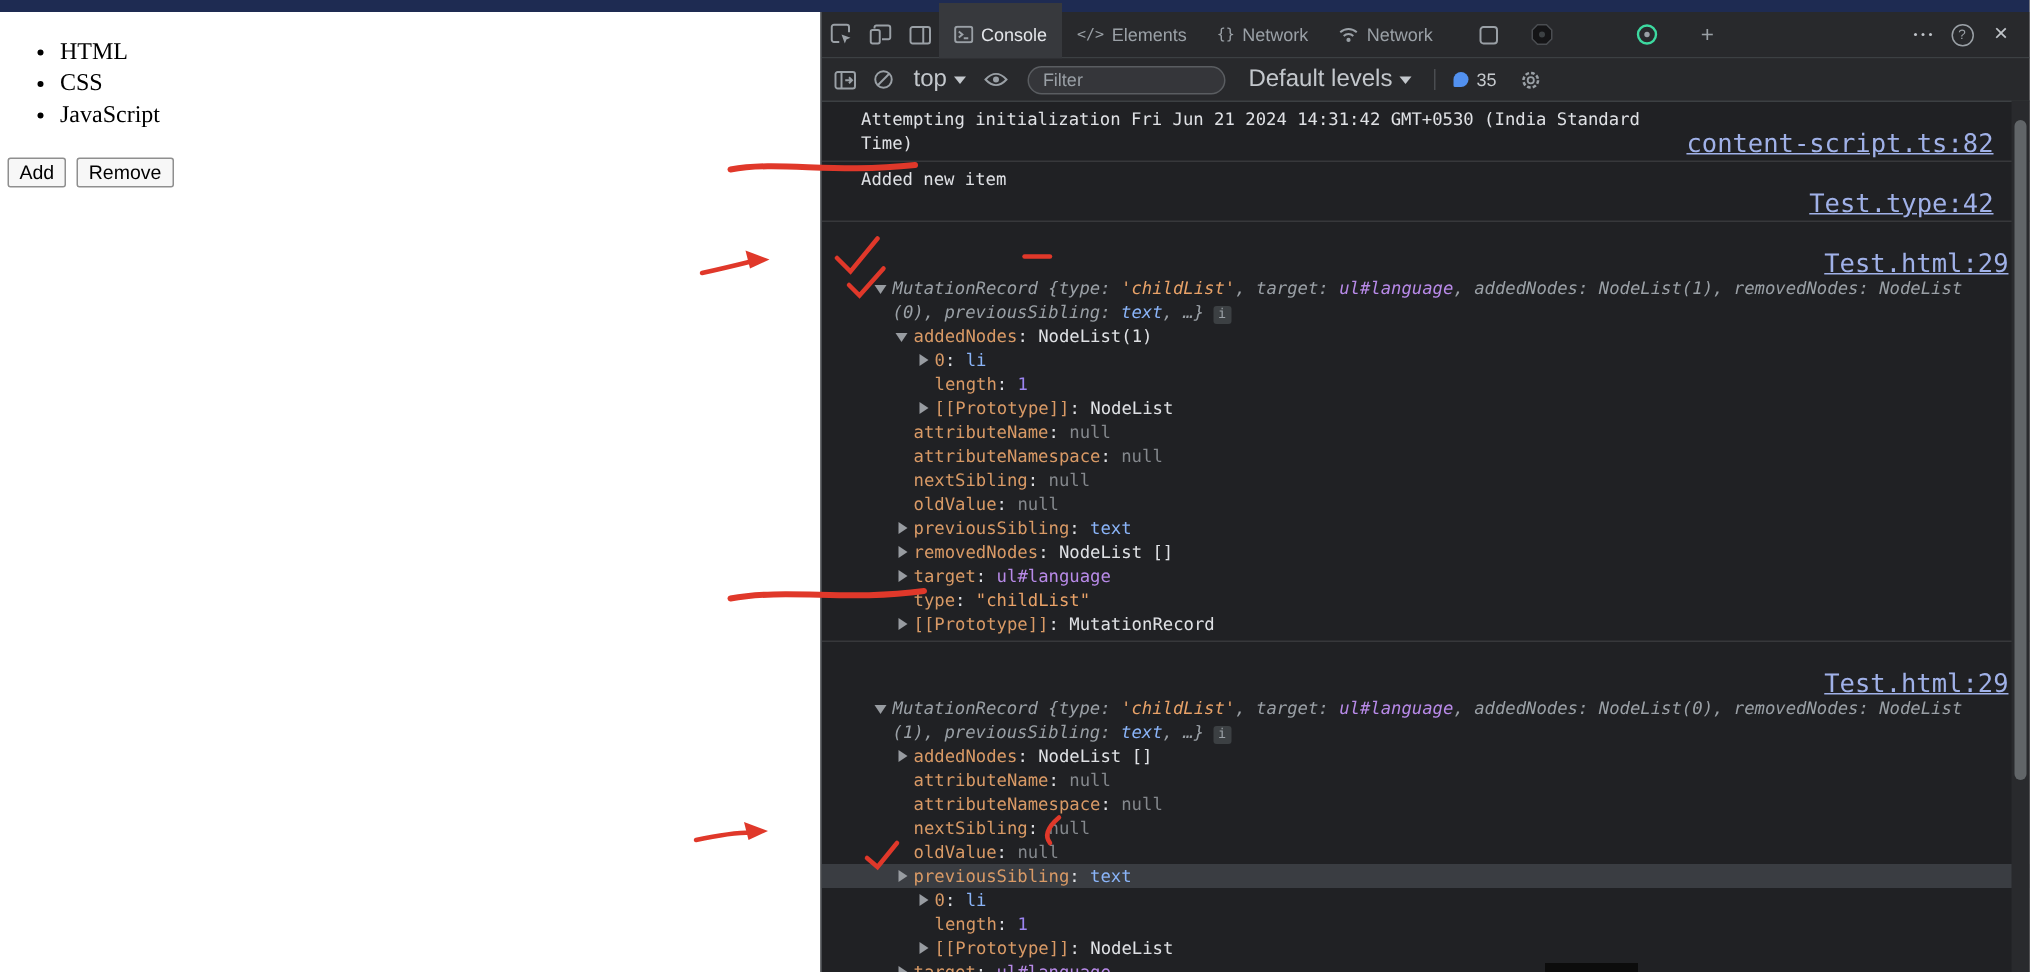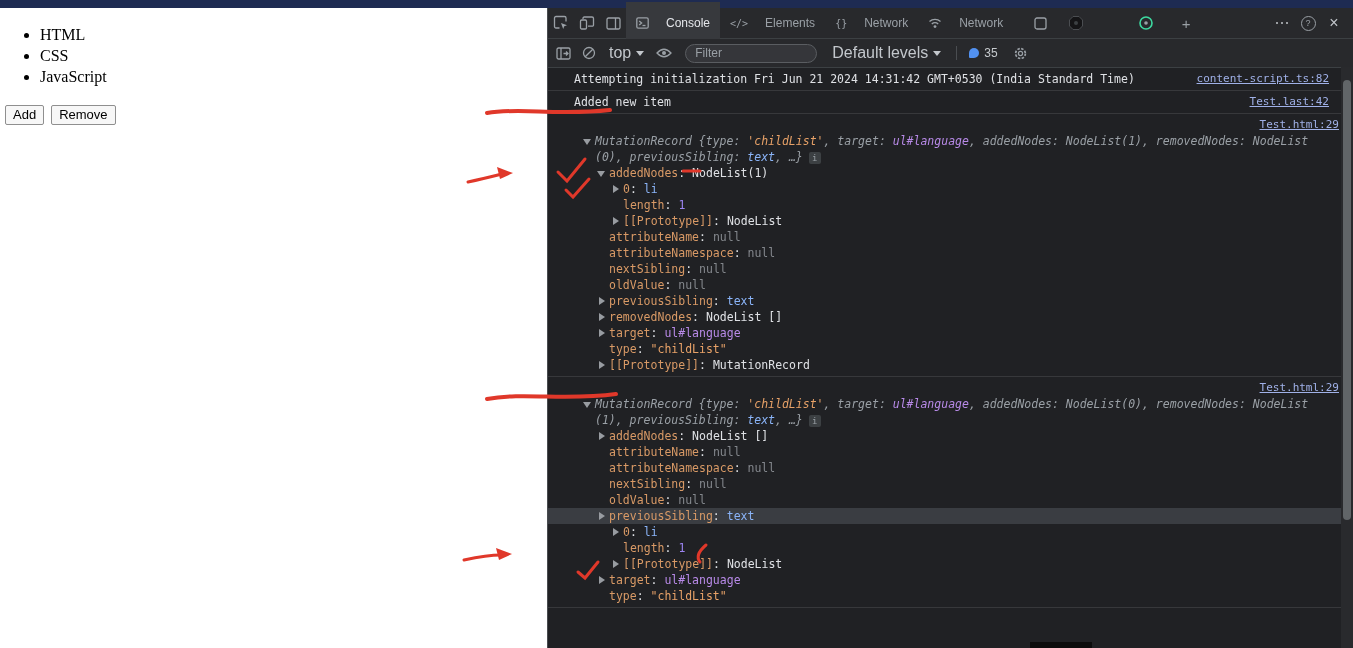--- a/index.html
+++ b/index.html
@@ -11,21 +11,21 @@
   
   .webpage{width:547px;background:#fff;overflow:hidden;}
   ul.page-list{font-family:"Liberation Serif",serif;font-size:16px;color:#000;margin:16px 0 0 0;padding-left:40px;line-height:21px;}
   .btn-row{margin:18px 0 0 5px;display:flex;gap:7px;}
   .btn-row button{font-family:"Liberation Sans",sans-serif;font-size:13px;color:#000;background:#f7f7f7;border:1px solid #8f8f8f;border-radius:2px;padding:2px 7px;line-height:14px;}
 
   
   .devtools{flex:1;background:#202124;border-left:1px solid #494c50;display:flex;flex-direction:column;position:relative;color:#dfe1e5;min-width:0;}
   .dt-tabbar{height:30px;background:#28292c;display:flex;align-items:center;flex:none;border-bottom:1px solid #3c4043;}
   .tb-icon{width:26px;height:24px;display:flex;align-items:center;justify-content:center;flex:none;}
-  .tab{display:flex;align-items:center;gap:17px;padding:0 10px;height:42px;font-size:12px;color:#9aa0a6;white-space:nowrap;}
+  .tab{display:flex;align-items:center;gap:5px;padding:0 10px;height:42px;font-size:12px;color:#9aa0a6;white-space:nowrap;}
   .tab.active{background:#37393d;color:#e4e6ea;}
   .tab-ic{display:flex;align-items:center;justify-content:center;}
   .glyph{font-family:"DejaVu Sans Mono",monospace;font-size:10px;color:#9aa0a6;font-style:normal;}
   .spacer{flex:1;}
   .plus{font-size:15px;color:#9aa0a6;}
   .dots{display:flex;gap:2.5px;align-items:center;}
   .dots i{width:2.5px;height:2.5px;border-radius:50%;background:#c0c4c9;}
   .help-circle{width:13px;height:13px;border:1.2px solid #9aa0a6;border-radius:50%;display:flex;align-items:center;justify-content:center;font-size:9px;color:#9aa0a6;}
   .close-x{font-size:16px;color:#c0c4c9;line-height:1;}
 
@@ -38,21 +38,21 @@
   .vsep{width:1px;height:14px;background:#4a4d51;margin:0 8px;}
   .issues{display:flex;align-items:center;gap:5px;font-size:12px;color:#c6cace;padding:0 4px;}
   .issue-dot{width:10px;height:10px;background:#5291f0;border-radius:5px 5px 5px 1px;}
 
   
   .console{flex:1;overflow:hidden;font-family:"DejaVu Sans Mono",monospace;font-size:11.5px;background:#202124;}
   .cmsg{border-bottom:1px solid #37383b;padding:3px 0;}
   .crow{display:flex;align-items:flex-start;line-height:16px;min-height:16px;}
   .crow.simple{padding:0 24px 0 26px;justify-content:space-between;gap:12px;}
   .ctext{color:#dfe1e5;}
-  .src-link{color:#a0b1e8;text-decoration:underline;white-space:nowrap;font-size:11px;cursor:pointer;}
+  .src-link{color:#a0b1e8;text-decoration:underline;white-space:nowrap;font-size:17px;cursor:pointer;margin-top:17px;}
   .linkrow{justify-content:flex-end;padding-right:14px;}
   .prow{padding:0 30px 0 34px;}
   .preview{flex:1;min-width:0;word-break:break-all;color:#9aa0a6;font-style:italic;}
   .info{display:inline-block;margin-left:6px;width:12px;height:12px;line-height:12px;text-align:center;background:#3c4043;color:#9aa0a6;border-radius:2px;font-size:9px;font-style:normal;}
   .trow{padding-left:48px;padding-right:14px;}
   .trow.ind2{padding-left:62px;}
   .trow.hl{background:#3a3d42;}
   .tri{position:relative;width:13px;height:16px;flex:none;display:inline-block;}
   .tri-r::before{content:"";position:absolute;left:3px;top:4px;border-left:6px solid #989ca1;border-top:4px solid transparent;border-bottom:4px solid transparent;}
   .tri-d::before{content:"";position:absolute;left:1px;top:6px;border-top:6px solid #989ca1;border-left:4px solid transparent;border-right:4px solid transparent;}
@@ -231,21 +231,21 @@
       <div class="console">
           <div class="cmsg">
             <div class="crow simple">
               <span class="ctext">Attempting initialization Fri Jun 21 2024 14:31:42 GMT+0530 (India Standard Time)</span>
               <a class="src-link">content-script.ts:82</a>
             </div>
           </div>
           <div class="cmsg">
             <div class="crow simple">
               <span class="ctext">Added new item</span>
-              <a class="src-link">Test.last:42</a>
+              <a class="src-link">Test.type:42</a>
             </div>
           </div>
           <div class="cmsg">
             <div class="crow linkrow">
               <a class="src-link">Test.html:29</a>
             </div>
             <div class="crow prow">
               <span class="tri tri-d"></span>
               <div class="preview"><span class="tk-pv">MutationRecord {type: </span><span class="tk-pvstr">'childList'</span><span class="tk-pv">, target: </span><span class="tk-pvnode">ul#language</span><span class="tk-pv">, addedNodes: NodeList(1), removedNodes: NodeList(0), previousSibling: </span><span class="tk-pvtext">text</span><span class="tk-pv">, …}</span><span class="info">i</span></div>
             </div>

